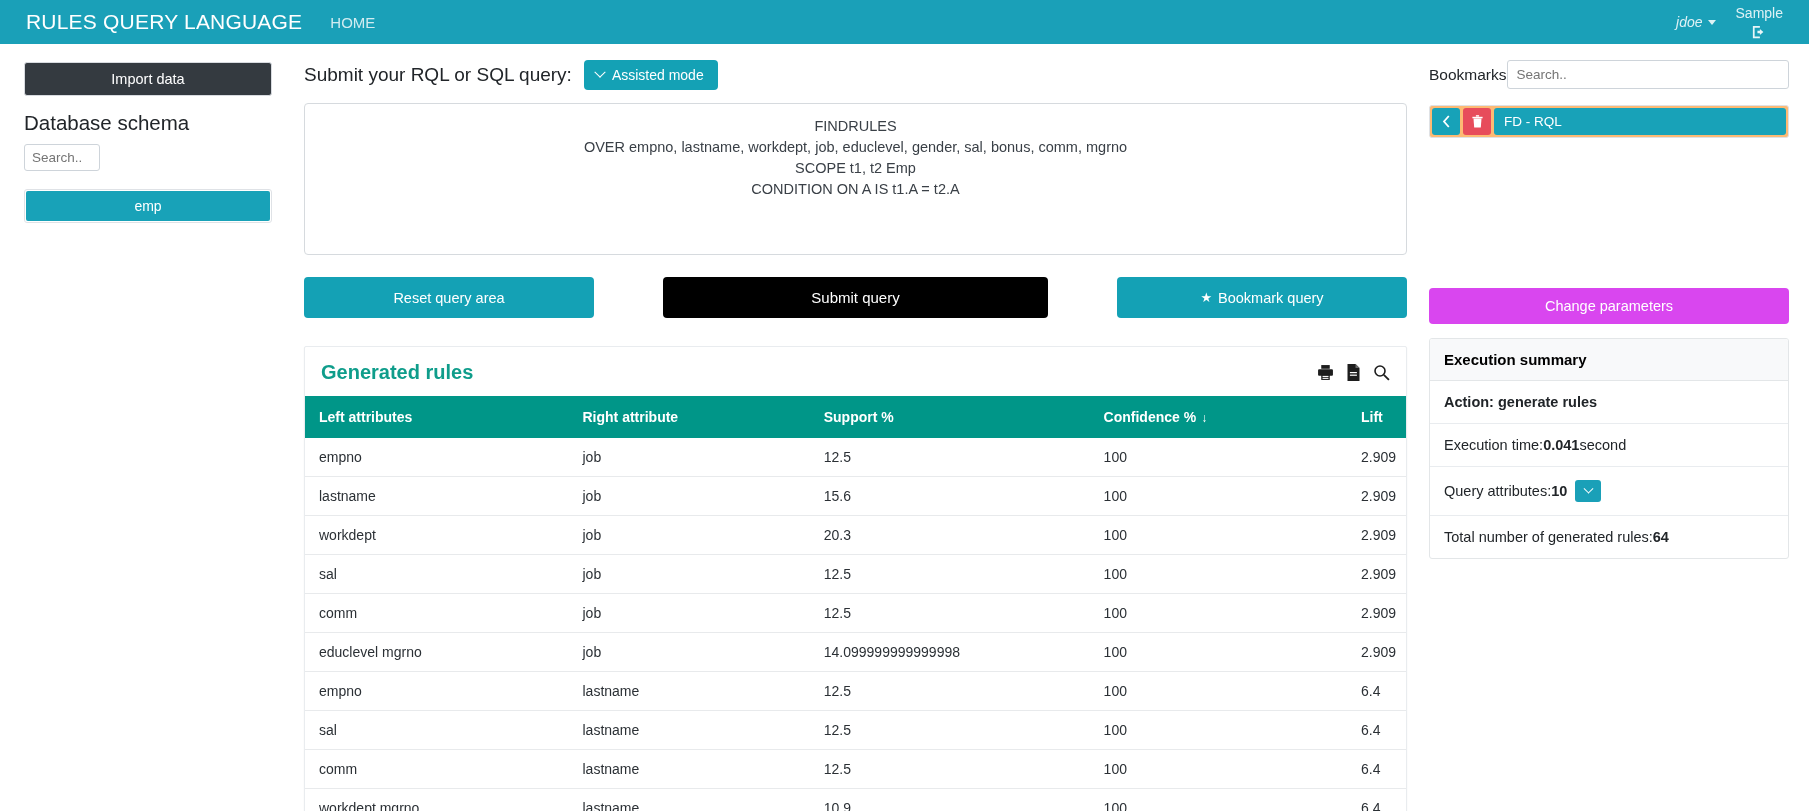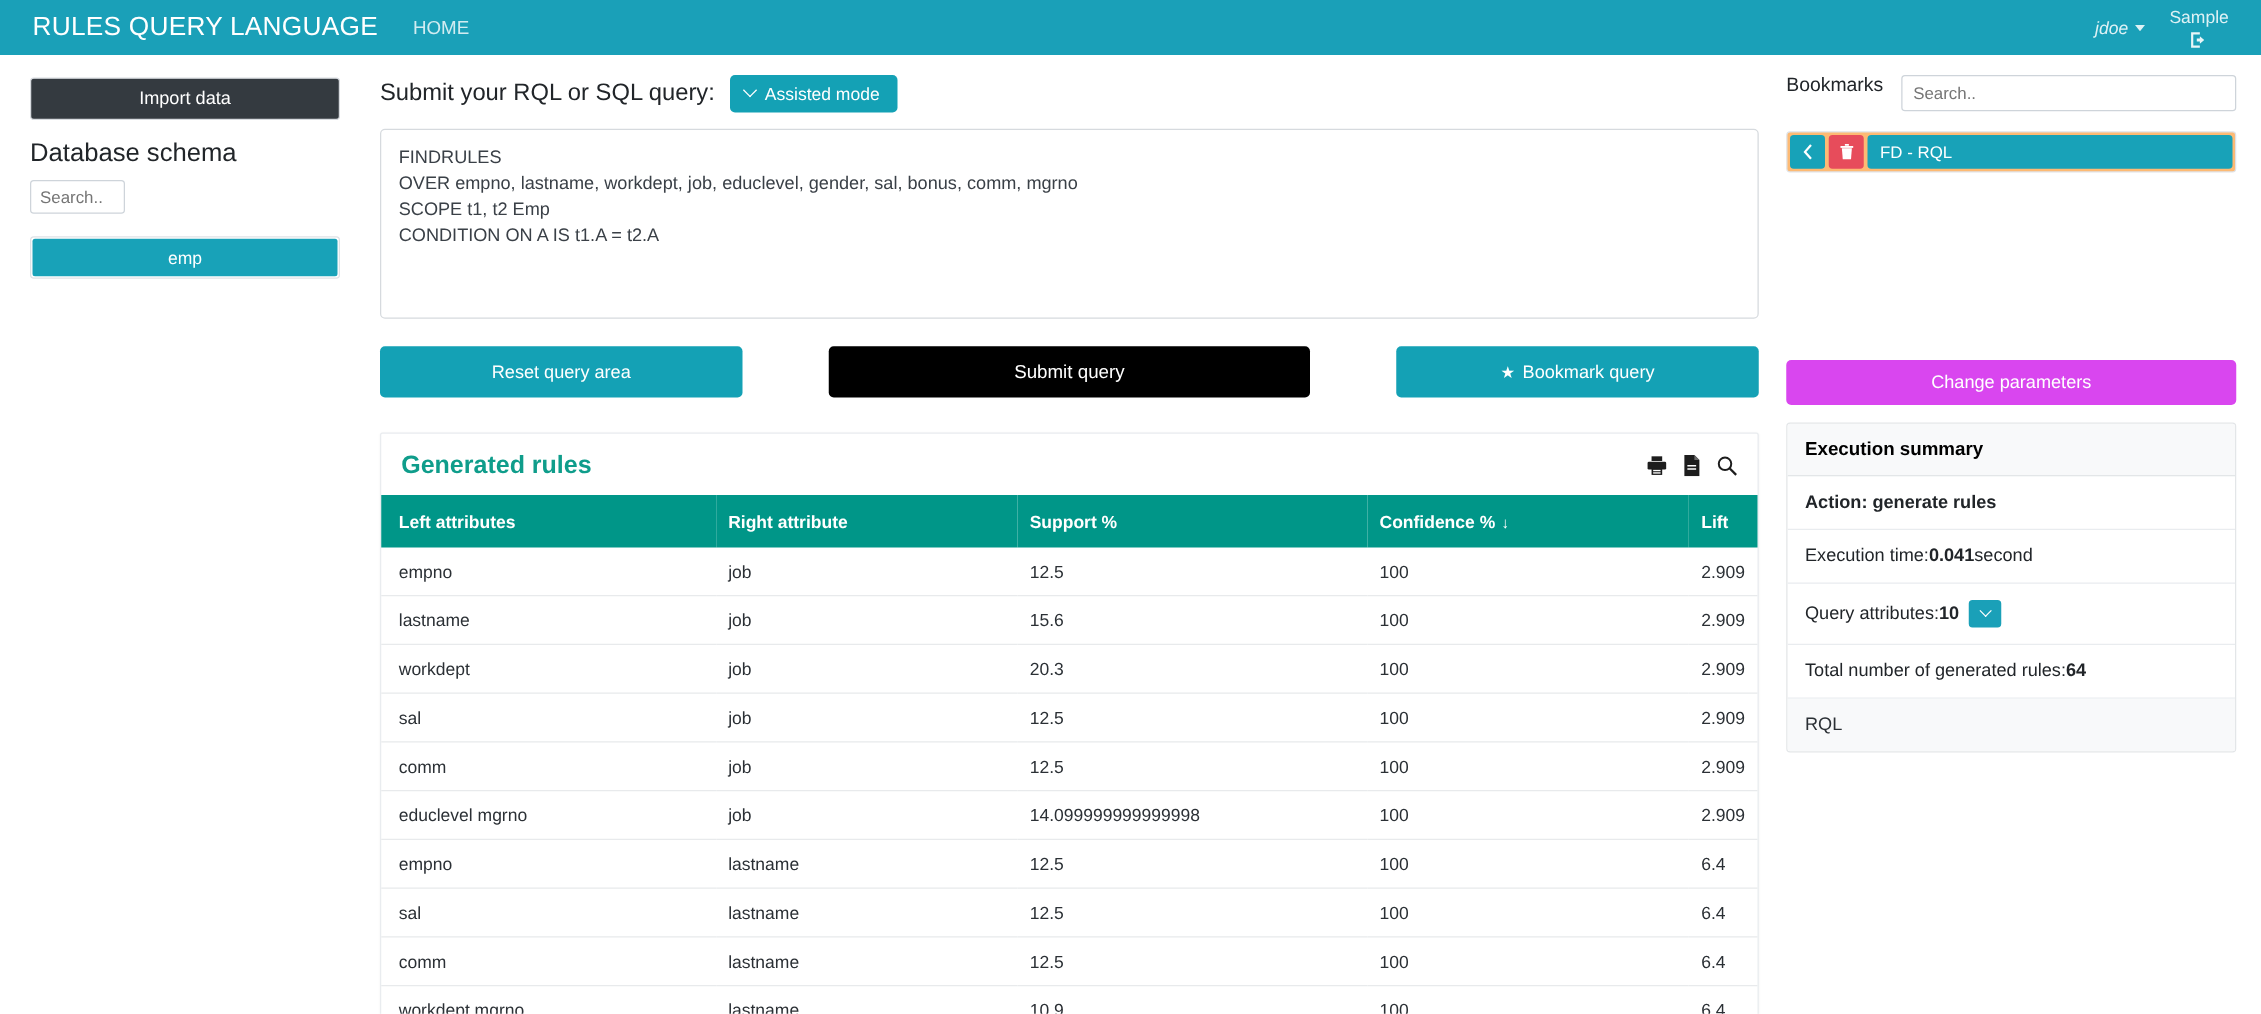--- a/index.html
+++ b/index.html
@@ -149,20 +149,21 @@
     border-radius: 4px;
     background: #fff;
     height: 152px;
     padding: 12px 14px;
     font-size: 14.5px;
     line-height: 21px;
     color: #3a4047;
     white-space: pre-wrap;
     overflow: hidden;
     font-family: "Liberation Sans", sans-serif;
+    text-align: center;
   }
   .btn-row {
     display: flex;
     gap: 0;
     margin-top: 22px;
     justify-content: space-between;
   }
   .btn-action {
     border: none;
     border-radius: 4px;
@@ -236,21 +237,22 @@
   .col-f { width: auto; }
 
   
   .right-col {
     width: 380px;
     flex: 0 0 380px;
     padding: 16px 20px 0 0;
   }
   .bm-row {
     display: flex;
-    gap: 14px;
+    align-items: center;
+    gap: 0;
   }
   .bm-label { font-size: 15.5px; color: #212529; white-space: nowrap; }
   .bm-search {
     flex: 1 1 auto;
     padding: 6px 9px;
     font-size: 13.5px;
     border: 1px solid #ced4da;
     border-radius: 3px;
     color: #6c757d;
     background: #fff;
@@ -546,17 +548,16 @@
         <span>Query attributes: </span>
           <b>10</b>
         <button class="qa-caret">
           <i class="chev"></i>
         </button>
       </div>
       <div class="summary-row">
         <span>Total number of generated rules: </span>
           <b>64</b>
       </div>
-      <div class="summary-row muted">RQL</div>
     </div>
   </div>
 
 </div>
 
 </body></html>

